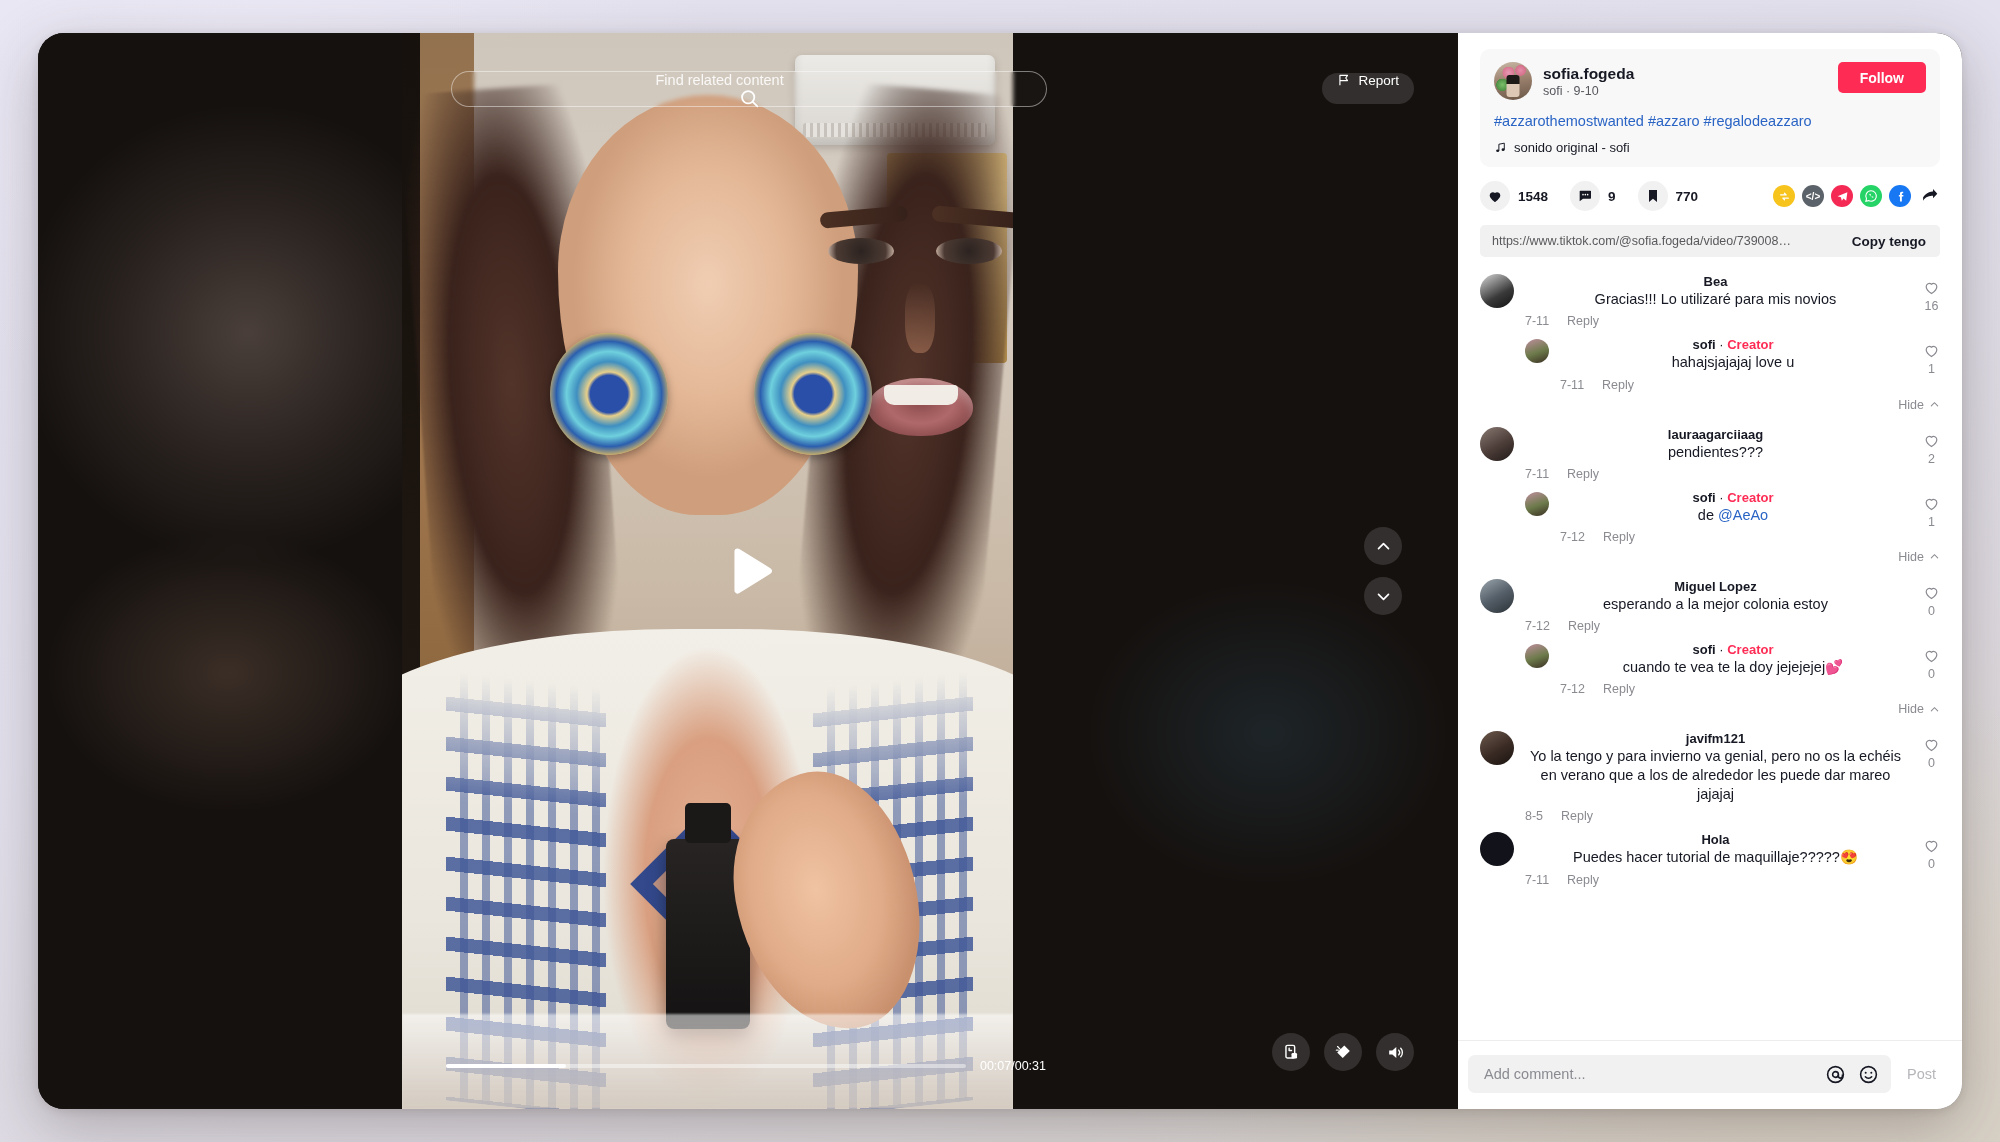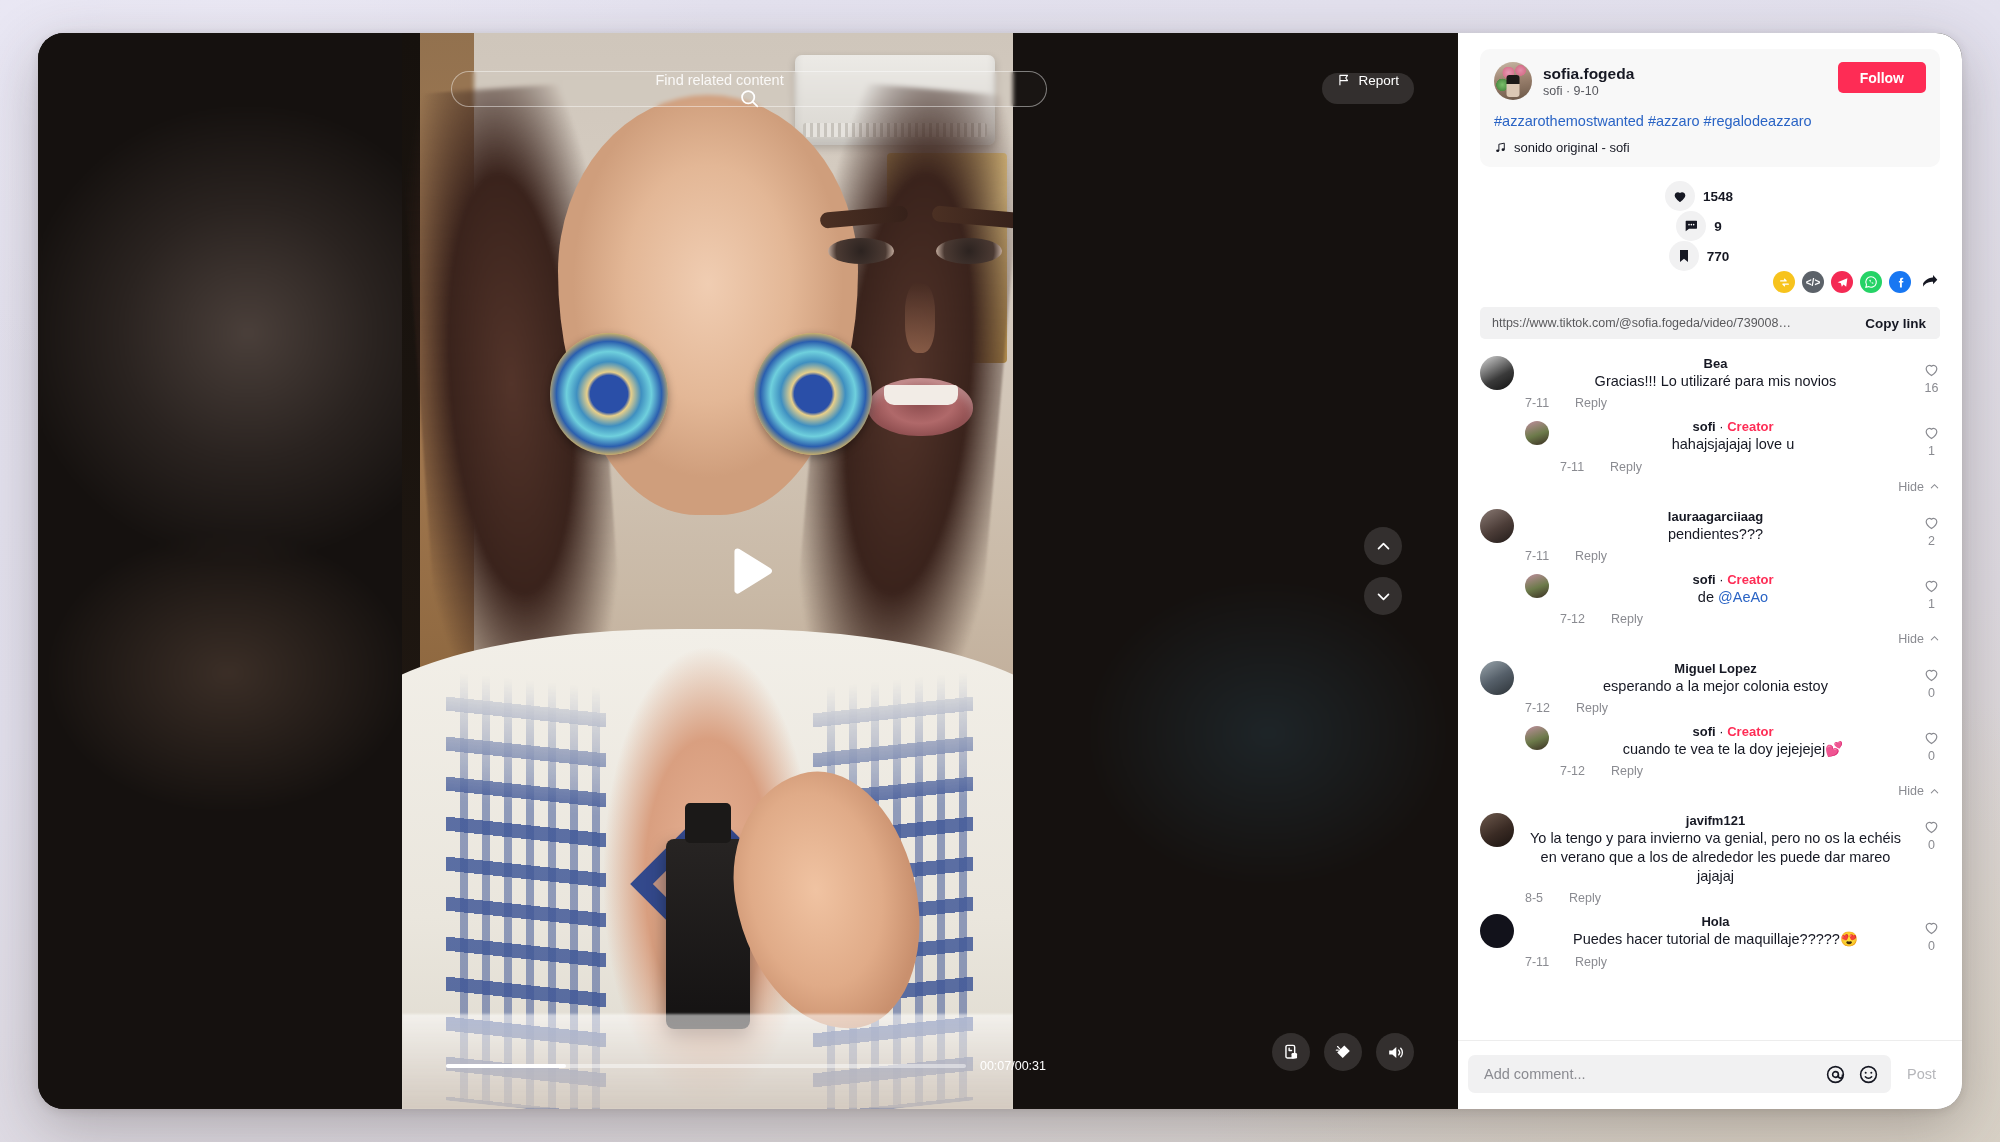--- a/index.html
+++ b/index.html
@@ -288,21 +288,21 @@
     background: #fe2c55; color: #fff;
     border: 0; border-radius: 5px;
     font-size: 14px; font-weight: 600; cursor: pointer;
     font-family: "Liberation Sans", sans-serif;
   }
   .caption { margin-top: 11px; font-size: 14.5px; color: #2a64c5; line-height:1.4; }
   .music-row { margin-top: 9px; display:flex; align-items:center; gap:7px; font-size: 13px; color:#161823; }
 
   .stats-row {
     display:flex; align-items:center;
-    padding: 14px 22px 10px 22px; gap: 0; flex-direction: column;
+    padding: 14px 22px 10px 22px; gap: 0;
   }
   .stat { display:flex; align-items:center; gap: 8px; margin-right: 22px; cursor:pointer; }
   .stat-ico {
     width: 30px; height: 30px; border-radius:50%;
     background: #f1f1f2; display:flex; align-items:center; justify-content:center;
   }
   .stat-n { font-size: 13.5px; font-weight:600; color:#161823; }
   .share-row { margin-left:auto; display:flex; align-items:center; gap: 7px; }
   .sh { width: 22px; height: 22px; border-radius: 50%; display:flex; align-items:center; justify-content:center; cursor:pointer; }
 
@@ -347,21 +347,21 @@
     width: 34px; height: 34px; border-radius:50%; flex-shrink:0;
     background: linear-gradient(150deg,#8d8d8d,#4a4a4a);
     overflow:hidden; position:relative;
   }
   .cmt-body { flex:1; min-width:0; padding-right: 34px; text-align: center; }
   .cmt-name { font-size: 13px; font-weight: 700; color:#161823; }
   .cmt-name .creator { color:#fe2c55; font-weight:700; }
   .cmt-name .dot { color:#161823; font-weight: 400; }
   .cmt-text { font-size: 14.5px; color:#161823; line-height:1.32; margin-top: 1px; }
   .cmt-text .mention { color:#2a64c5; }
-  .cmt-meta { display:flex; gap: 26px; font-size: 12.5px; color:#8a8b91; margin-top: 5px; }
+  .cmt-meta { display:flex; gap: 18px; font-size: 12.5px; color:#8a8b91; margin-top: 5px; }
   .cmt-meta span { cursor: default; }
   .cmt-meta .reply { cursor: pointer; }
   .cmt-like {
     position:absolute; right: 0; top: 12px;
     display:flex; flex-direction:column; align-items:center; gap: 3px;
     cursor:pointer;
   }
   .cmt-like .n { font-size: 12.5px; color:#8a8b91; }
   .cmt.reply-lvl { margin-left: 45px; }
   .hide-row {
@@ -579,21 +579,21 @@
         <div class="sh">
           <svg width="17" height="17" viewBox="0 0 24 24" fill="#161823">
             <path d="M3 13 C8 6 14 5 17 5 V1.5 L23 8 L17 14.5 V11 C12 11 6.5 12 3 18 z"></path>
           </svg>
         </div>
       </div>
     </div>
 
     <div class="link-row">
       <div class="link-text">https://www.tiktok.com/@sofia.fogeda/video/739008…</div>
-      <button class="copy-btn">Copy link</button>
+      <button class="copy-btn">Copy tengo</button>
     </div>
 
 
     <div class="comments">
 
       <div class="cmt">
         <div class="cmt-av" style="background:linear-gradient(150deg,#d8d8d8,#3a3a3a 60%,#111)"></div>
         <div class="cmt-body">
           <div class="cmt-name">Bea</div>
           <div class="cmt-text">Gracias!!! Lo utilizaré para mis novios</div>

